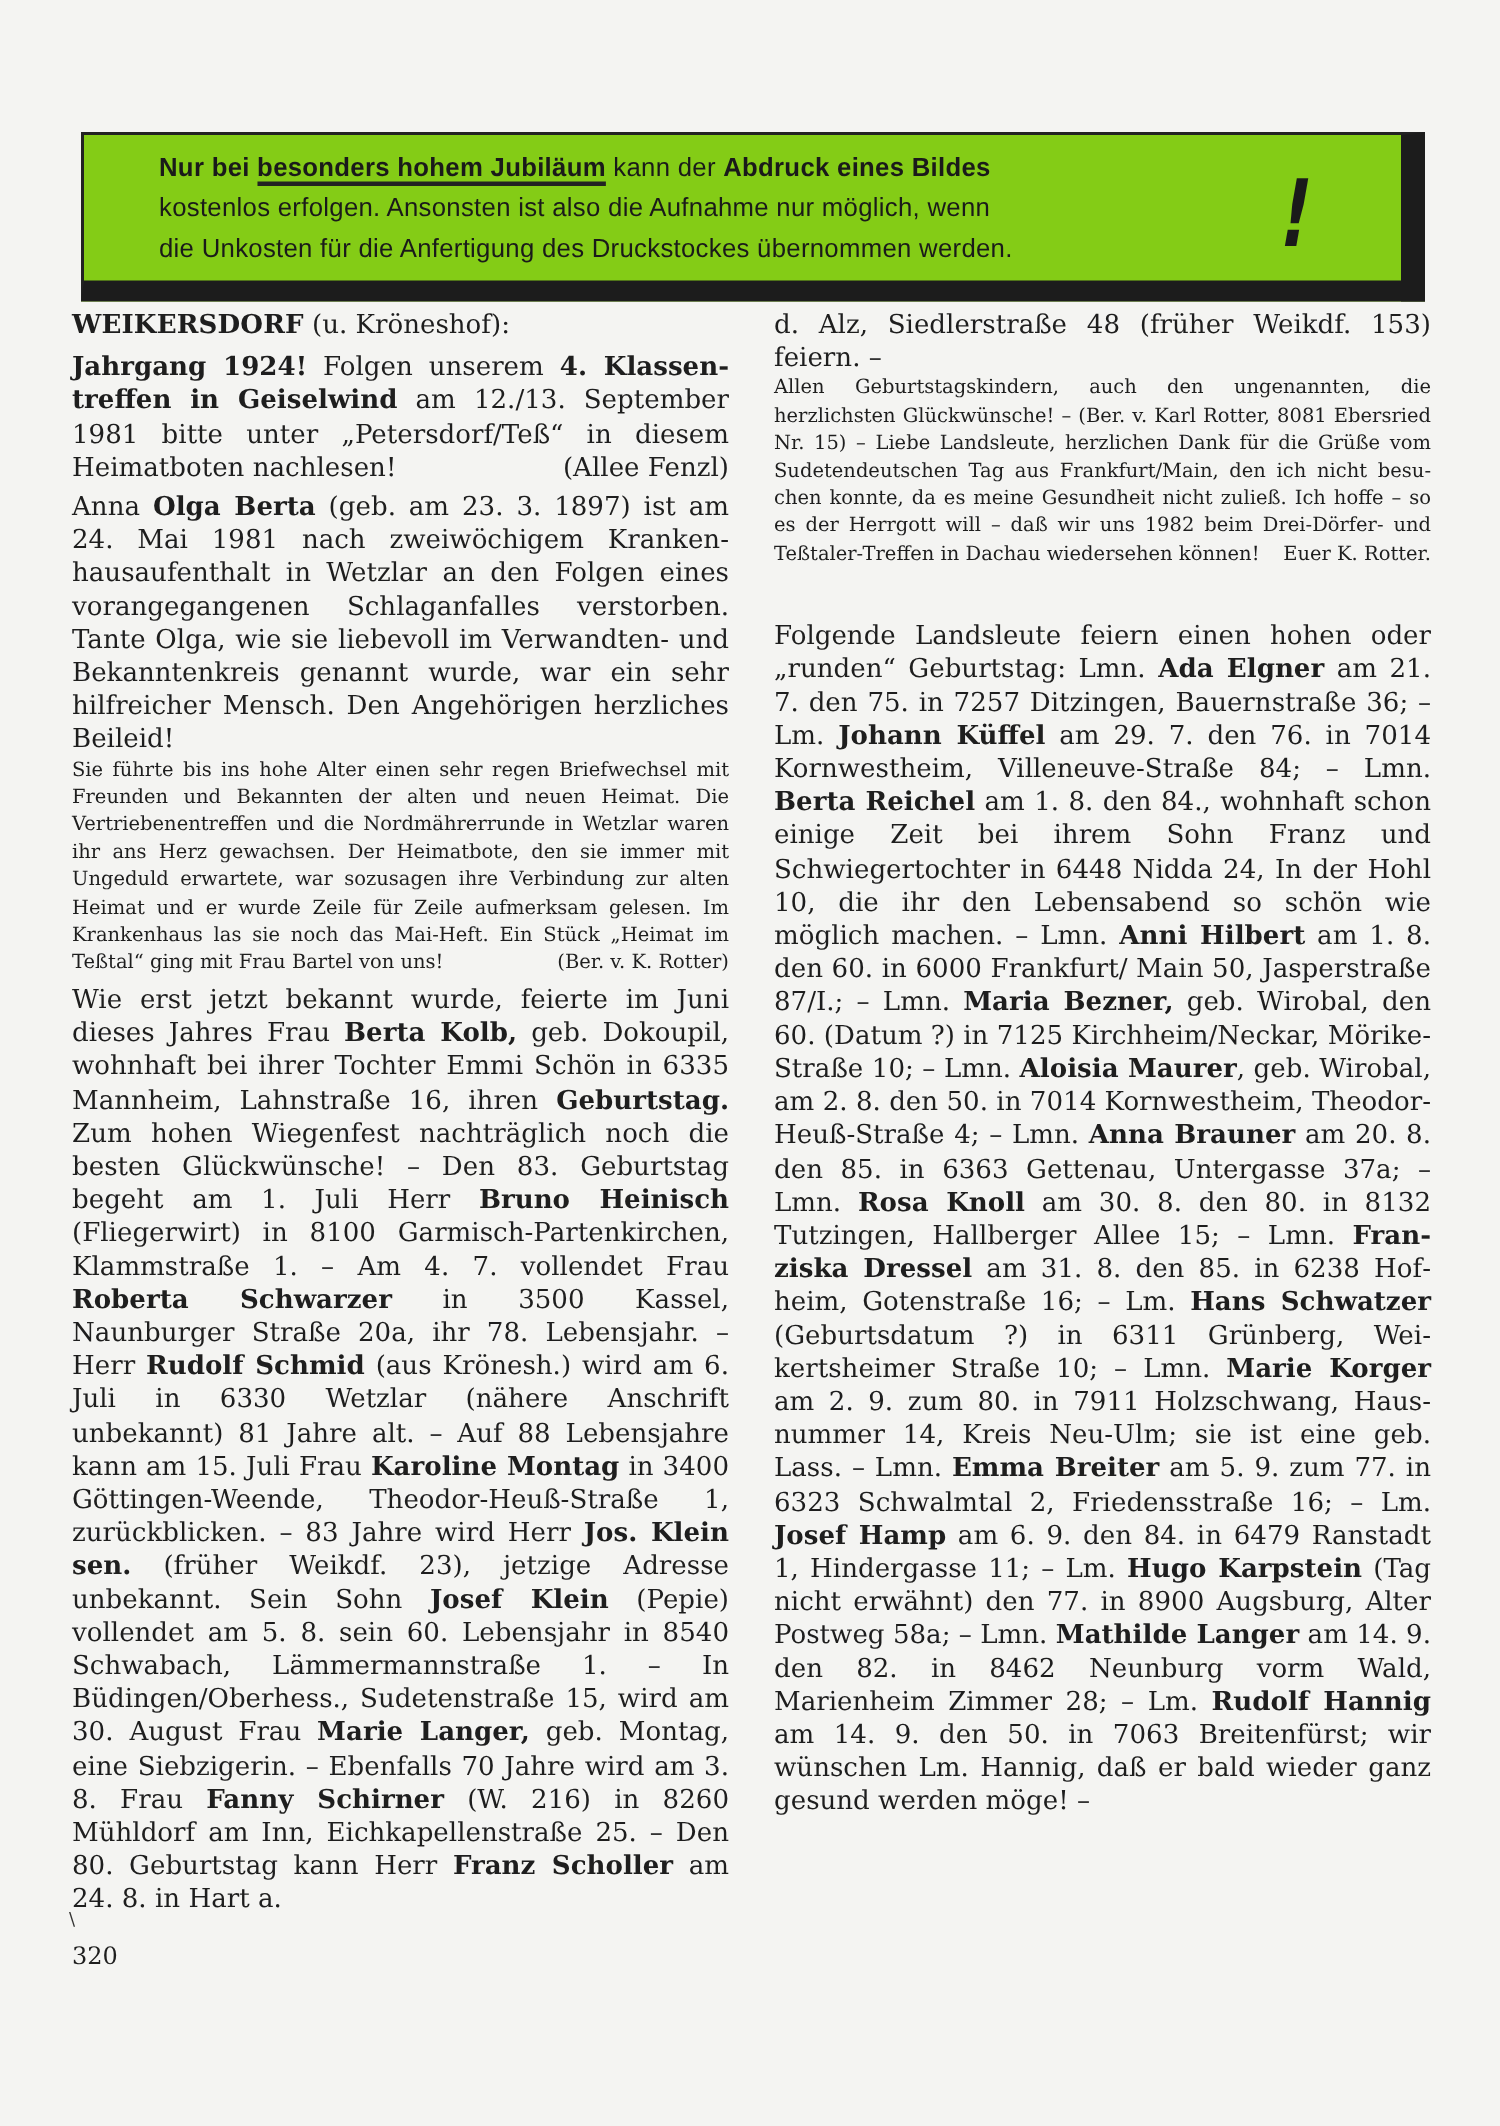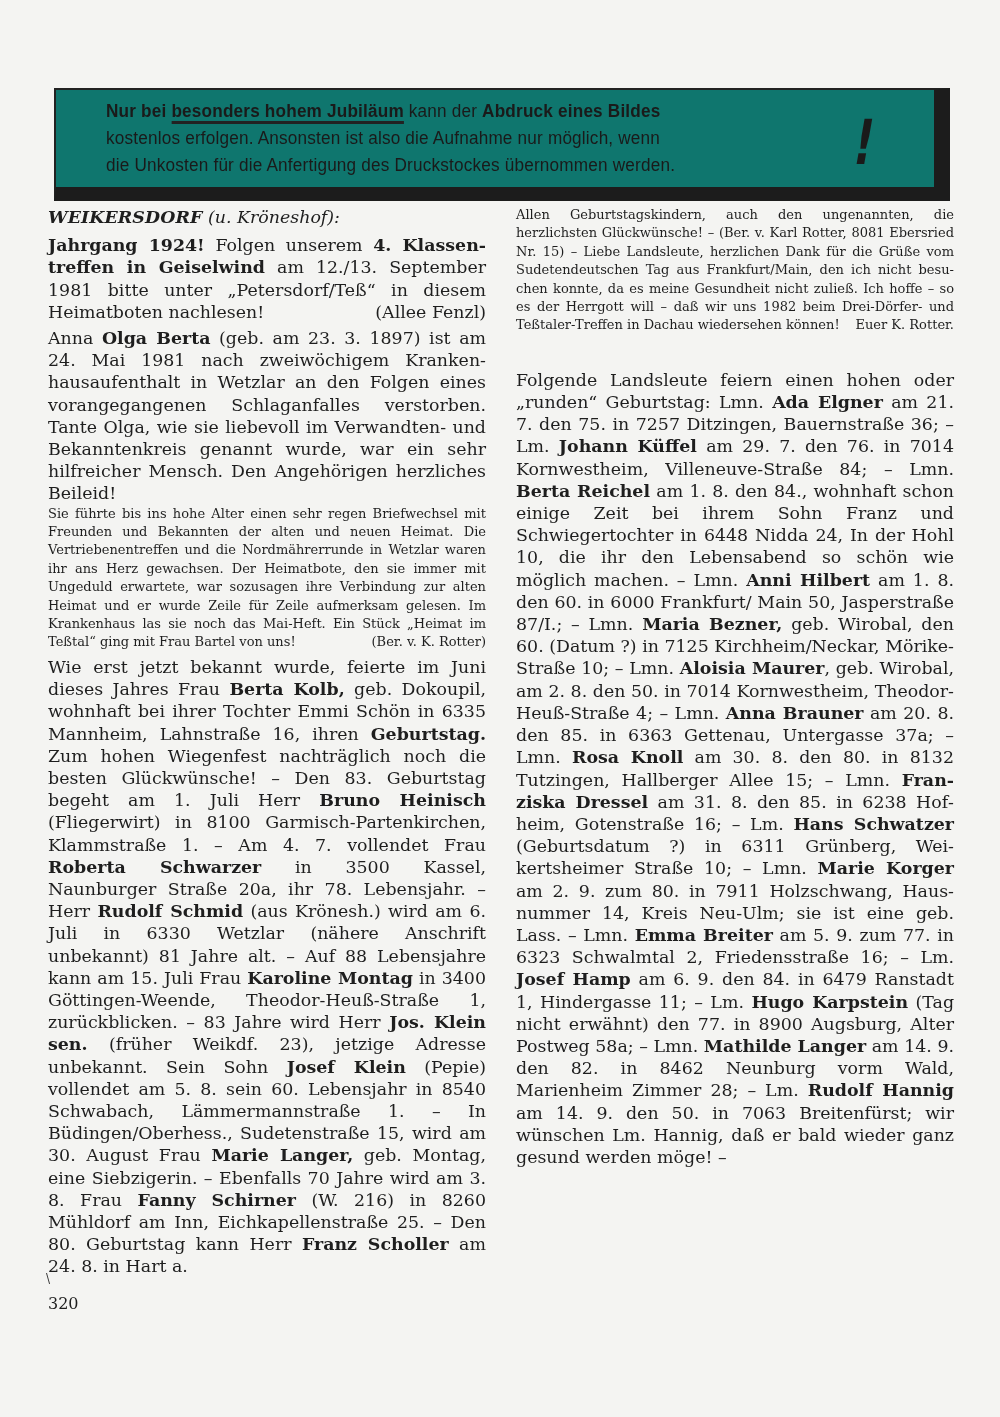--- a/index.html
+++ b/index.html
@@ -8,21 +8,21 @@
     background: #f4f4f2;
     color: #1e1e1e;
     font-family: "DejaVu Serif", "Liberation Serif", serif;
     position: relative;
     overflow: hidden;
   }
   .notice {
     position: absolute;
     left: 54px; top: 88px;
     width: 878px; height: 97px;
-    background: #0f766e;
+    background: #84cc16;
     border-left: 2px solid #222;
     border-top: 2px solid #222;
     border-right: 16px solid #1c1c1c;
     border-bottom: 14px solid #1c1c1c;
     box-sizing: content-box;
   }
   .notice-text {
     position: absolute;
     left: 50px; top: 8px;
     width: 790px;
@@ -53,21 +53,21 @@
     width: 438px;
     font-size: 17.4px;
     line-height: 22.2px;
     text-align: justify;
     hyphens: manual;
   }
   .col.left { left: 48px; }
   .col.right { left: 516px; top: 206px; }
   .col p { margin: 0; }
   .col b { font-weight: bold; }
-  .heading { font-size: 17.4px; margin-bottom: 6px !important; font-style: italic; }
+  .heading { font-size: 17.4px; margin-bottom: 6px !important; }
   .heading b { letter-spacing: 0.1px; }
   .para { margin-bottom: 4px !important; }
   .small { font-size: 13px; line-height: 18.4px; }
   .gap { height: 34px; }
   .page-number {
     position: absolute; left: 48px; top: 1294px;
     font-size: 16px;
   }
   .stray-mark {
     position: absolute; left: 46px; top: 1272px;
@@ -100,20 +100,21 @@
   <p class="small para">
     <span>Sie führte bis ins hohe Alter einen sehr regen Briefwechsel mit Freunden und Bekannten der alten und neuen Heimat. Die Vertriebenentreffen und die Nordmährerrunde in Wetzlar waren ihr ans Herz gewachsen. Der Heimatbote, den sie immer mit Ungeduld erwartete, war sozusagen ihre Ver­bindung zur alten Heimat und er wurde Zeile für Zeile aufmerksam gelesen. Im Krankenhaus las sie noch das Mai-Heft. Ein Stück „Heimat im Teßtal“ ging mit Frau Bartel von uns!</span>
     <span style="float:right">(Ber. v. K. Rotter)</span>
   </p>
   <p>
     <span>Wie erst jetzt bekannt wurde, feierte im Juni dieses Jahres Frau </span><b>Berta Kolb,</b><span> geb. Dokou­pil, wohnhaft bei ihrer Tochter Emmi Schön in 6335 Mannheim, Lahnstraße 16, ihren </span><b>Ge­burtstag.</b><span> Zum hohen Wiegenfest nachträg­lich noch die besten Glückwünsche! – Den 83. Geburtstag begeht am 1. Juli Herr </span><b>Bruno Heinisch</b><span> (Fliegerwirt) in 8100 Garmisch-Partenkirchen, Klammstraße 1. – Am 4. 7. vollendet Frau </span><b>Roberta Schwarzer</b><span> in 3500 Kassel, Naunburger Straße 20a, ihr 78. Le­bensjahr. – Herr </span><b>Rudolf Schmid</b><span> (aus Krö­nesh.) wird am 6. Juli in 6330 Wetzlar (nähere Anschrift unbekannt) 81 Jahre alt. – Auf 88 Lebensjahre kann am 15. Juli Frau </span><b>Karoline Montag</b><span> in 3400 Göttingen-Weende, Theo­dor-Heuß-Straße 1, zurückblicken. – 83 Jahre wird Herr </span><b>Jos. Klein sen.</b><span> (früher Weikdf. 23), jetzige Adresse unbekannt. Sein Sohn </span><b>Josef Klein</b><span> (Pepie) vollendet am 5. 8. sein 60. Lebensjahr in 8540 Schwabach, Lämmer­mannstraße 1. – In Büdingen/Oberhess., Su­detenstraße 15, wird am 30. August Frau </span><b>Marie Langer,</b><span> geb. Montag, eine Siebzigerin. – Ebenfalls 70 Jahre wird am 3. 8. Frau </span><b>Fanny Schirner</b><span> (W. 216) in 8260 Mühldorf am Inn, Eichkapellenstraße 25. – Den 80. Geburtstag kann Herr </span><b>Franz Scholler</b><span> am 24. 8. in Hart a.</span>
   </p>
 </div>
 
 <div class="col right">
+  <p>d. Alz, Siedlerstraße 48 (früher Weikdf. 153) feiern. –</p>
   <p class="small">
     <span>Allen Geburtstagskindern, auch den ungenannten, die herzlichsten Glückwünsche! – (Ber. v. Karl Rotter, 8081 Ebersried Nr. 15) – Liebe Landsleute, herzlichen Dank für die Grüße vom Sudetendeut­schen Tag aus Frankfurt/Main, den ich nicht besu­chen konnte, da es meine Gesundheit nicht zuließ. Ich hoffe – so es der Herrgott will – daß wir uns 1982 beim Drei-Dörfer- und Teßtaler-Treffen in Dachau wiedersehen können!</span>
     <span style="float:right">Euer K. Rotter.</span>
   </p>
   <div class="gap"></div>
   <p>
     <span>Folgende Landsleute feiern einen hohen oder „runden“ Geburtstag: Lmn. </span><b>Ada Elgner</b><span> am 21. 7. den 75. in 7257 Ditzingen, Bauern­straße 36; – Lm. </span><b>Johann Küffel</b><span> am 29. 7. den 76. in 7014 Kornwestheim, Villeneuve-Straße 84; – Lmn. </span><b>Berta Reichel</b><span> am 1. 8. den 84., wohnhaft schon einige Zeit bei ihrem Sohn Franz und Schwiegertochter in 6448 Nidda 24, In der Hohl 10, die ihr den Lebensabend so schön wie möglich machen. – Lmn. </span><b>Anni Hilbert</b><span> am 1. 8. den 60. in 6000 Frankfurt/ Main 50, Jasperstraße 87/I.; – Lmn. </span><b>Maria Bezner,</b><span> geb. Wirobal, den 60. (Datum ?) in 7125 Kirchheim/Neckar, Mörike-Straße 10; – Lmn. </span><b>Aloisia Maurer</b><span>, geb. Wirobal, am 2. 8. den 50. in 7014 Kornwestheim, Theodor-Heuß-Straße 4; – Lmn. </span><b>Anna Brauner</b><span> am 20. 8. den 85. in 6363 Gettenau, Untergasse 37a; – Lmn. </span><b>Rosa Knoll</b><span> am 30. 8. den 80. in 8132 Tutzingen, Hallberger Allee 15; – Lmn. </span><b>Fran­ziska Dressel</b><span> am 31. 8. den 85. in 6238 Hof­heim, Gotenstraße 16; – Lm. </span><b>Hans Schwatzer</b><span> (Geburtsdatum ?) in 6311 Grünberg, Wei­kertsheimer Straße 10; – Lmn. </span><b>Marie Korger</b><span> am 2. 9. zum 80. in 7911 Holzschwang, Haus­nummer 14, Kreis Neu-Ulm; sie ist eine geb. Lass. – Lmn. </span><b>Emma Breiter</b><span> am 5. 9. zum 77. in 6323 Schwalmtal 2, Friedensstraße 16; – Lm. </span><b>Josef Hamp</b><span> am 6. 9. den 84. in 6479 Ranstadt 1, Hindergasse 11; – Lm. </span><b>Hugo Karpstein</b><span> (Tag nicht erwähnt) den 77. in 8900 Augsburg, Alter Postweg 58a; – Lmn. </span><b>Ma­thilde Langer</b><span> am 14. 9. den 82. in 8462 Neunburg vorm Wald, Marienheim Zimmer 28; – Lm. </span><b>Rudolf Hannig</b><span> am 14. 9. den 50. in 7063 Breitenfürst; wir wünschen Lm. Han­nig, daß er bald wieder ganz gesund werden möge! –</span>
   </p>
 </div>
 

